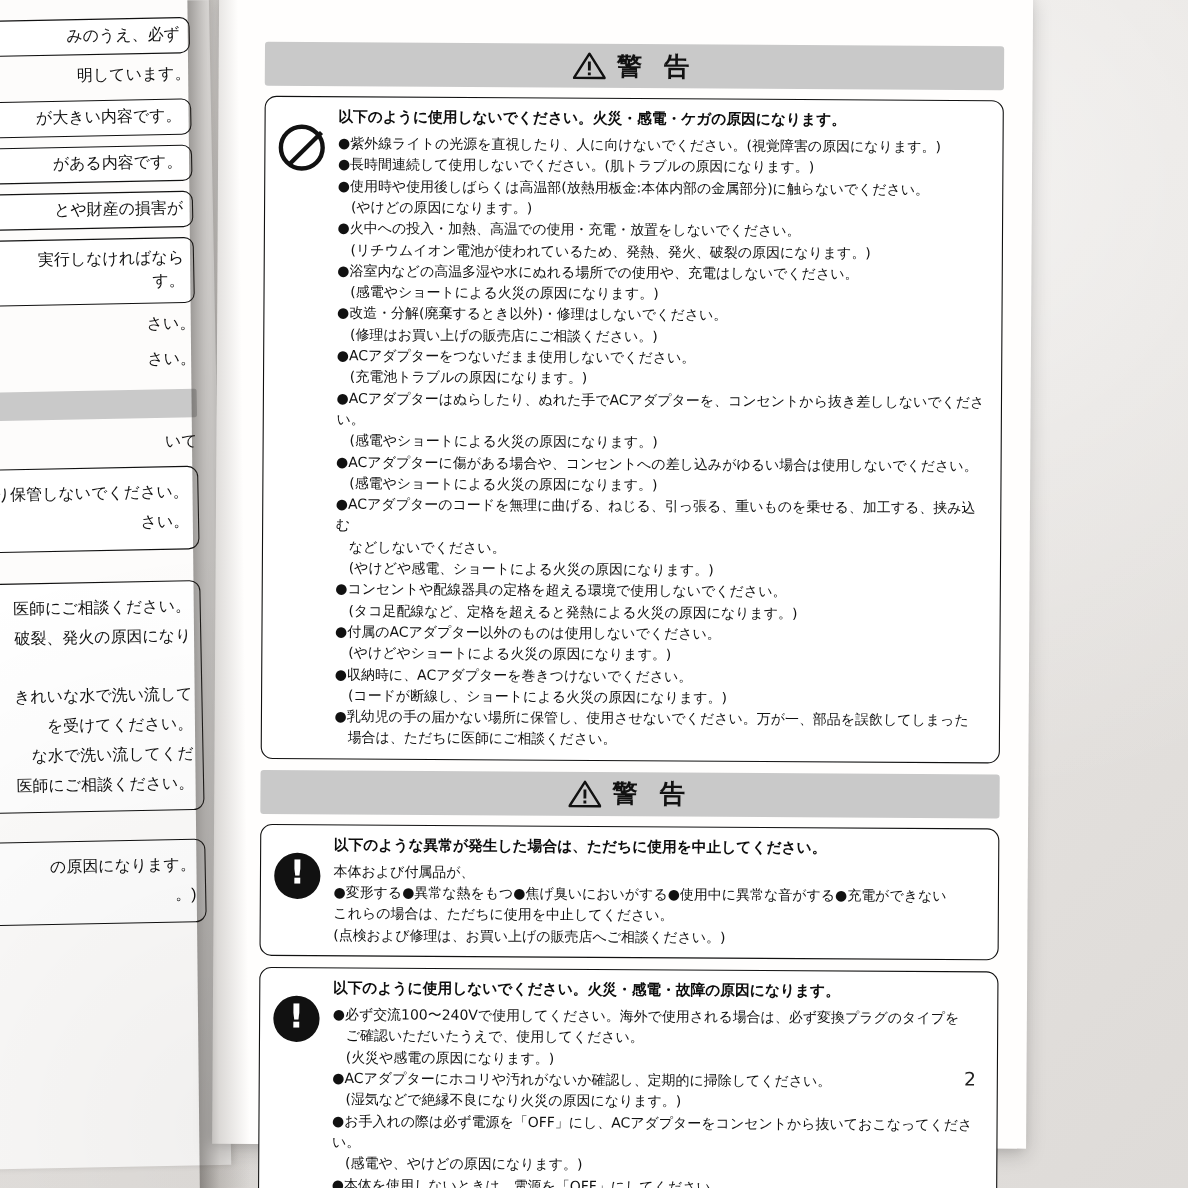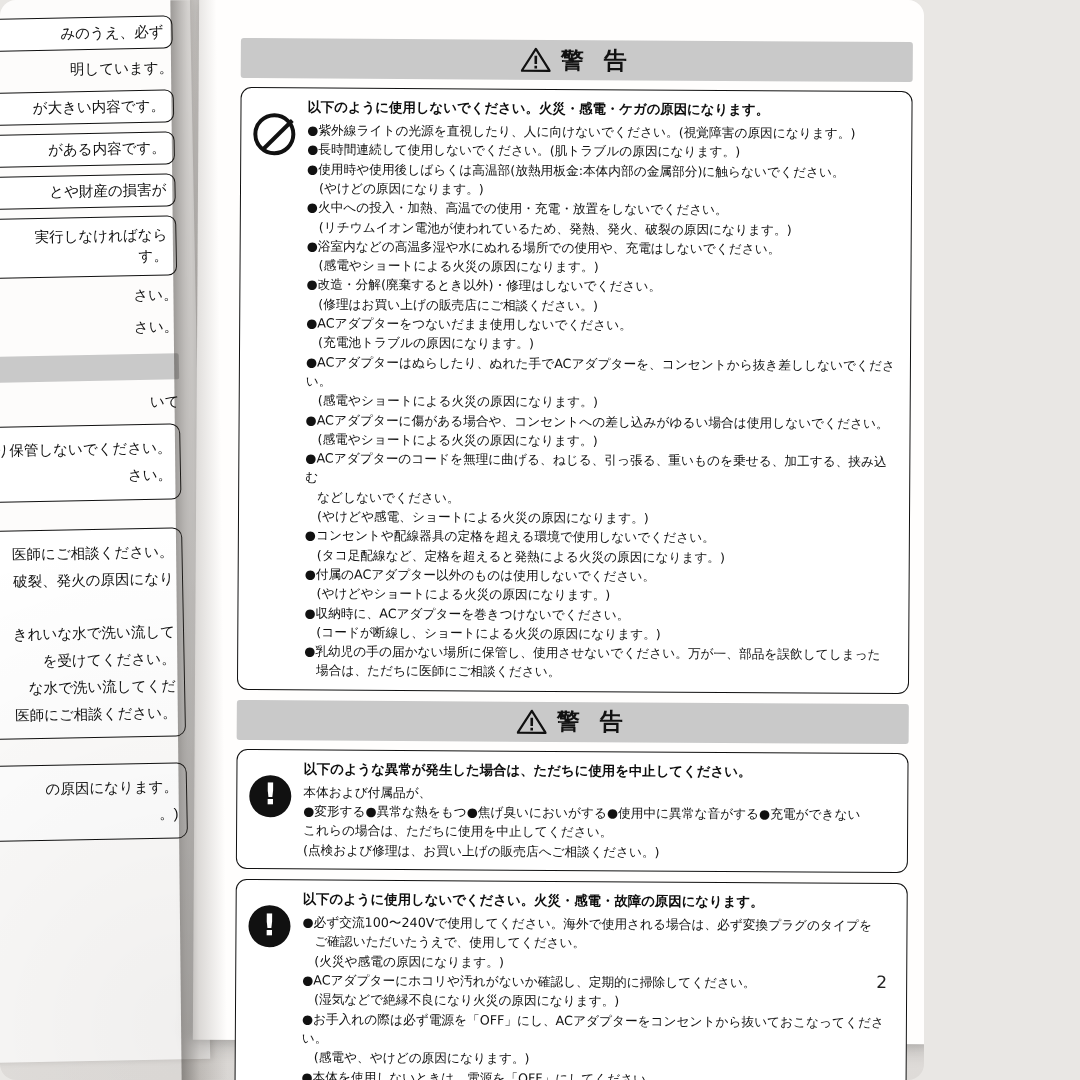--- a/index.html
+++ b/index.html
@@ -5,24 +5,23 @@
   * { box-sizing: border-box; }
   html, body {
     margin: 0; padding: 0;
     width: 1080px; height: 1080px;
     overflow: hidden;
     background: #e9e7e4;
     font-family: "Liberation Sans", sans-serif;
   }
   #scene {
     position: relative;
-    width: 924px; height: 1080px;
+    width: 1080px; height: 1080px;
     background: linear-gradient(135deg,#eeecea 0%, #e7e4e1 40%, #e3e0dd 70%, #dedbd8 100%);
     overflow: hidden;
-    border-radius: 16px;
   }
   
   #scene::after {
     content:"";
     position:absolute; inset:0;
     background:
       radial-gradient(circle at 80% 15%, rgba(255,255,255,.55), rgba(255,255,255,0) 45%),
       radial-gradient(circle at 20% 95%, rgba(0,0,0,.05), rgba(0,0,0,0) 40%);
     pointer-events:none;
   }

